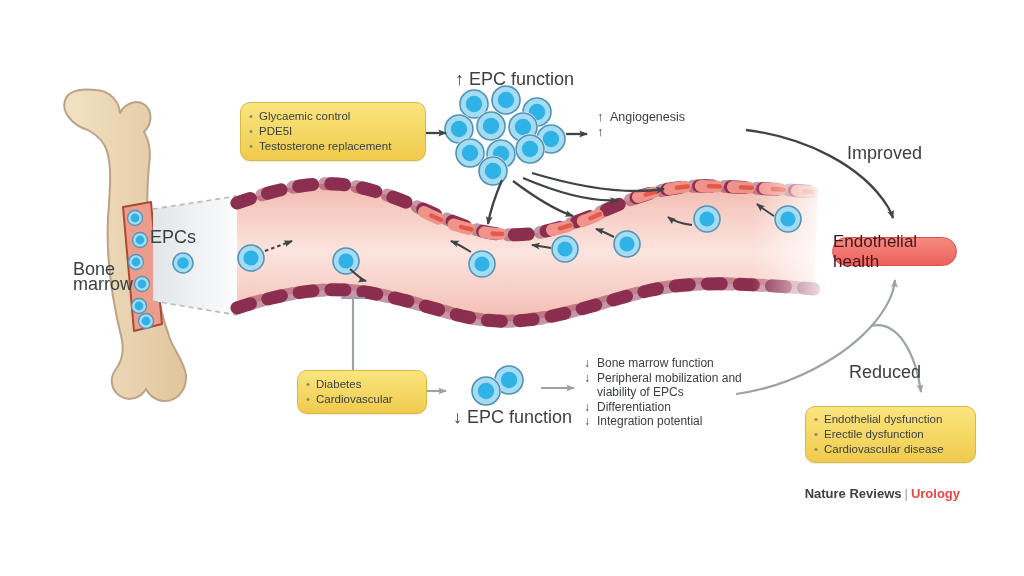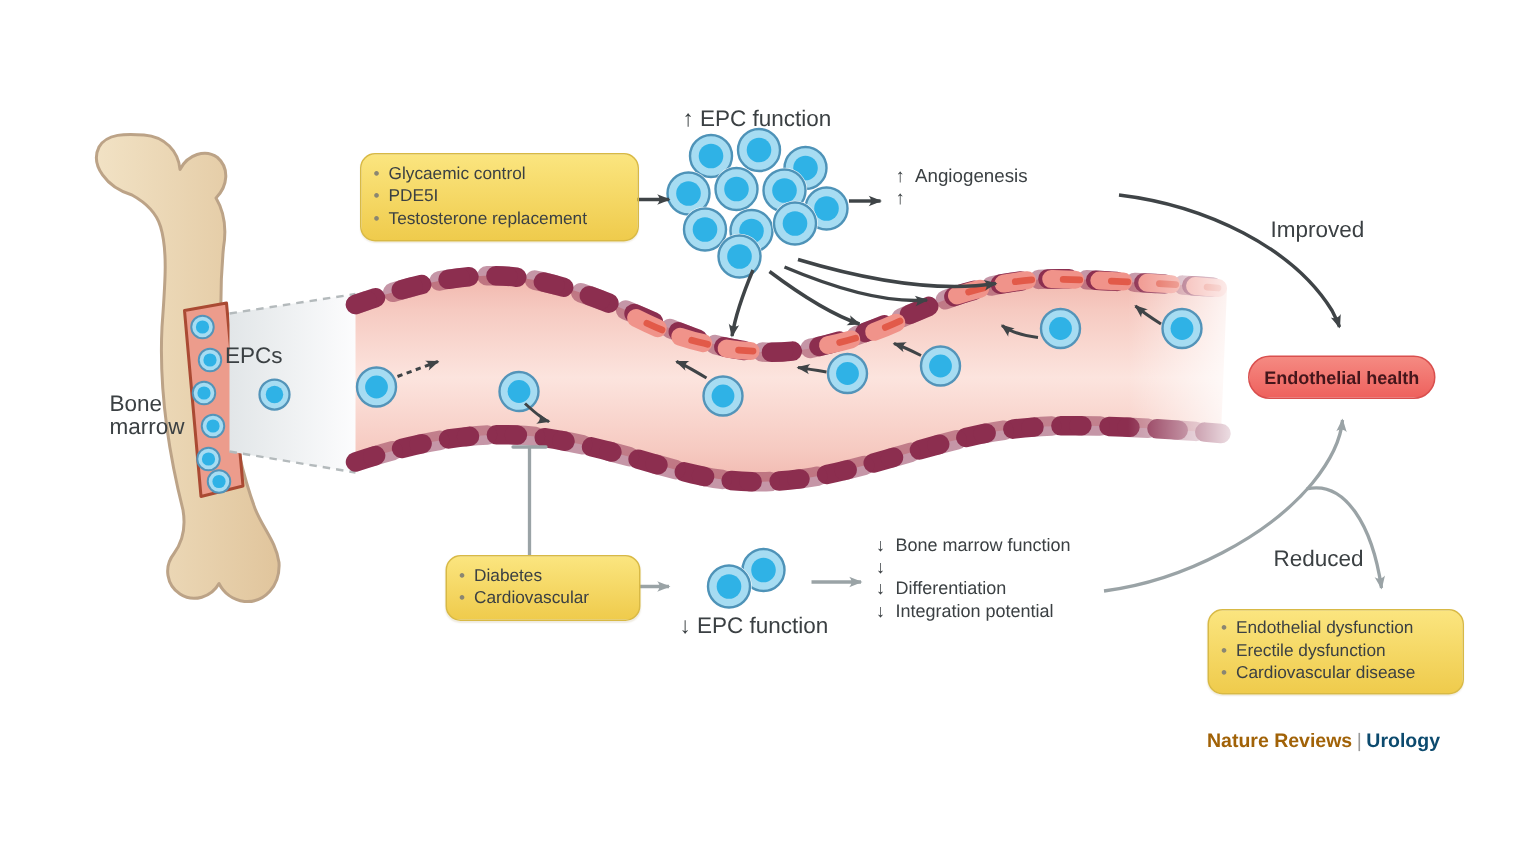--- a/index.html
+++ b/index.html
@@ -1,47 +1,47 @@
 <!DOCTYPE html>
 <html><head>
 <meta charset="utf-8">
 <style>
   html,body{margin:0;padding:0;background:#fff;}
   .stage{position:relative;width:1024px;height:576px;background:#ffffff;overflow:hidden;
          font-family:"Liberation Sans",sans-serif;color:#3b4043;}
   .stage svg{position:absolute;left:0;top:0;}
 
-  .lbl{position:absolute;font-size:15px;line-height:15px;white-space:nowrap;}
+  .lbl{position:absolute;font-size:18px;line-height:15px;white-space:nowrap;}
   .lbl.wrap{white-space:normal;}
 
   .ybox{position:absolute;background:linear-gradient(180deg,#fbe57f,#efcb4c);
         border:1.5px solid #d8b945;border-radius:10px;padding:6px 8px;
         font-size:11.5px;line-height:15px;box-shadow:0 1px 1px rgba(120,90,0,.12);}
   .ybox ul{margin:0;padding:0;list-style:none;}
   .ybox li{display:flex;white-space:nowrap;}
   .blt{flex:0 0 10px;color:#8a8672;}
 
   .redbox{position:absolute;left:832px;top:237px;width:123px;height:27px;
           background:linear-gradient(180deg,#f58a82,#ee615d);border:1.5px solid #d94f4e;
           border-radius:15px;display:flex;align-items:center;justify-content:center;
-          font-size:12px;font-weight:bold;color:#44161b;}
+          font-size:17px;font-weight:normal;color:#44161b;}
 
   .outs{position:absolute;}
   .outrow{display:flex;}
   .outs .ar{flex:0 0 13px;}
   .outs-up{left:597px;top:110px;width:150px;font-size:12.5px;line-height:14.5px;}
   .outs-up .txt{width:126px;}
   .outs-down{left:584px;top:356px;width:165px;font-size:12px;line-height:14.6px;}
   .outs-down .txt{width:145px;}
 
   .footer{position:absolute;left:790px;top:486px;width:170px;text-align:right;
           font-size:13px;white-space:nowrap;}
-  .footer .brand{font-weight:bold;color:#a16207;margin-top:48px;}
+  .footer .brand{font-weight:bold;color:#404040;margin-top:48px;}
   .footer .sep{color:#9a9a9a;padding:0 3px;}
-  .footer .journal{font-weight:bold;color:#0c4a6e;}
+  .footer .journal{font-weight:bold;color:#ef4444;}
 </style>
 </head>
 <body>
 
 <div class="stage">
 
 <svg width="1024" height="576" viewBox="0 0 1024 576">
   <defs>
     <linearGradient id="gVessel" x1="0" y1="175" x2="0" y2="335" gradientUnits="userSpaceOnUse">
       <stop offset="0" stop-color="#efb0a6"></stop>
@@ -243,20 +243,21 @@
 
   <div class="lbl" style="left:453px;top:410px;">↓ EPC function</div>
 
   <div class="outs outs-down">
     <div class="outrow">
       <span class="ar">↓</span>
       <span class="txt">Bone marrow function</span>
     </div>
     <div class="outrow">
       <span class="ar">↓</span>
+      <span class="txt">Peripheral mobilization and viability of EPCs</span>
     </div>
     <div class="outrow">
       <span class="ar">↓</span>
       <span class="txt">Differentiation</span>
     </div>
     <div class="outrow">
       <span class="ar">↓</span>
       <span class="txt">Integration potential</span>
     </div>
   </div>

